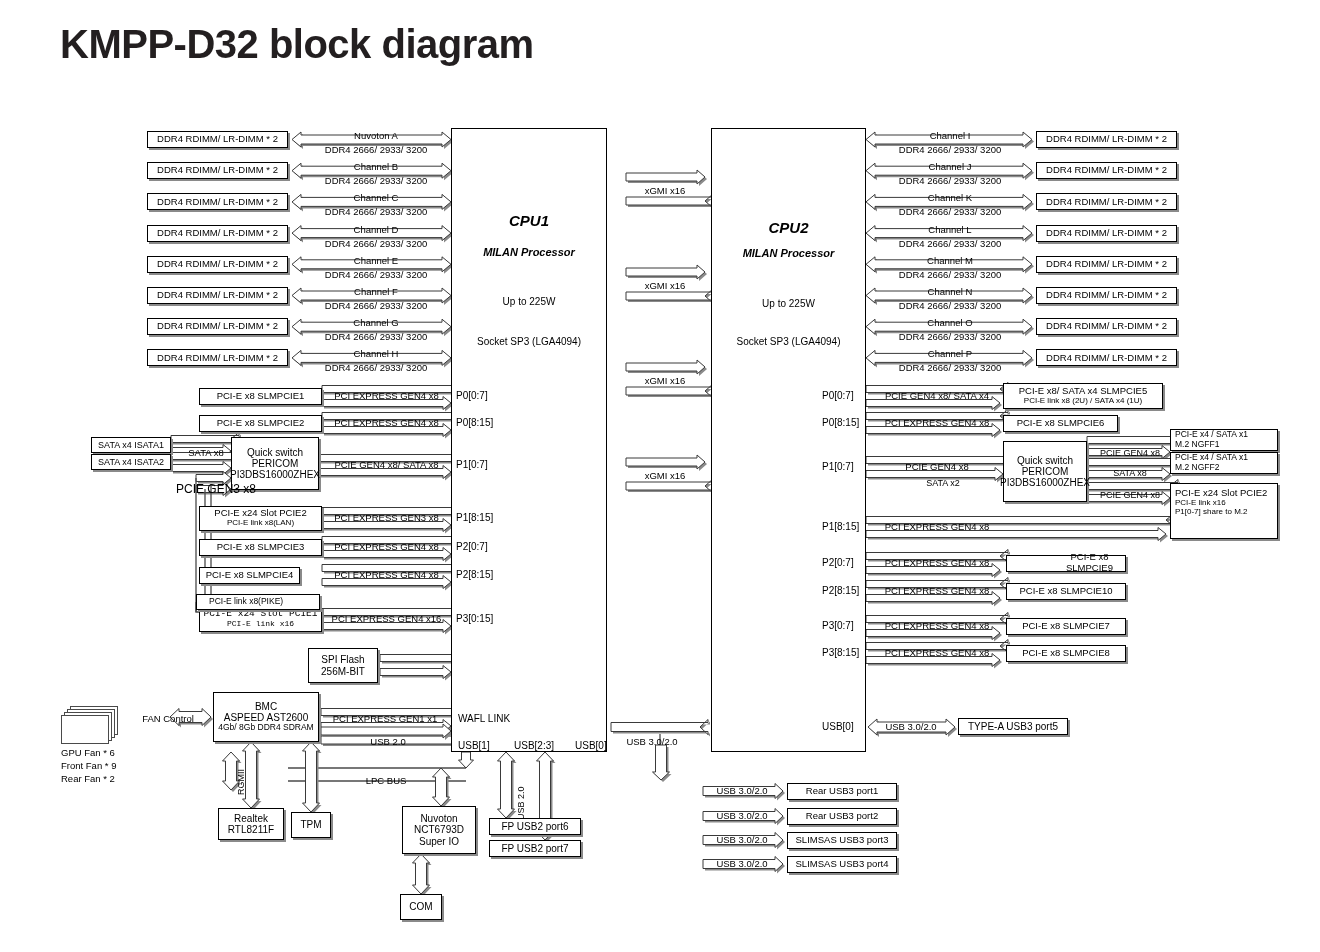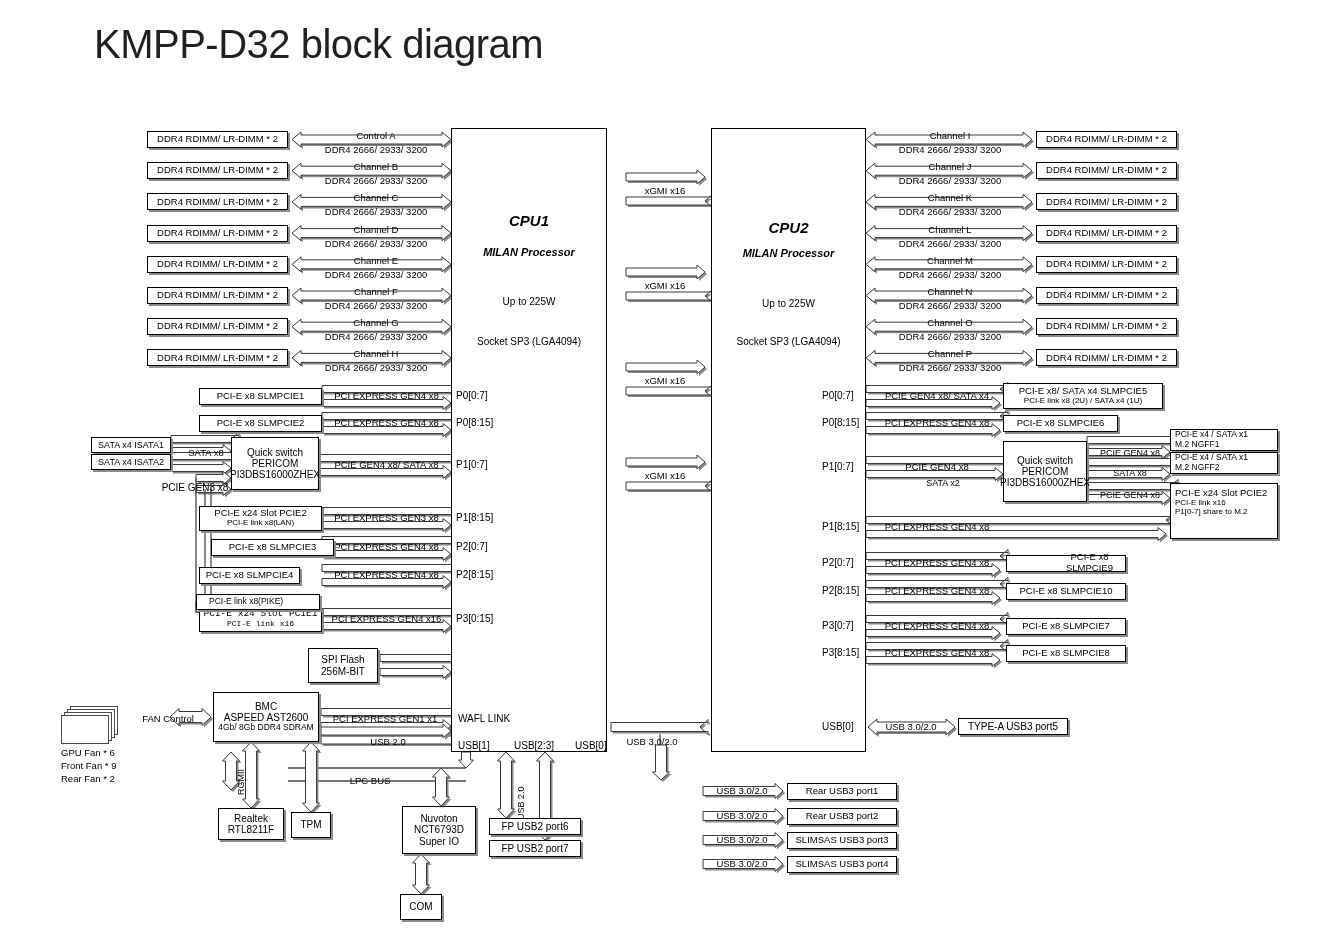--- a/index.html
+++ b/index.html
@@ -1,22 +1,22 @@
 <!DOCTYPE html>
 <html><head>
 <meta charset="utf-8">
 <style>
   html,body{margin:0;padding:0;background:#fff;}
   body{width:1320px;height:952px;position:relative;
        font-family:"Liberation Sans","DejaVu Sans",sans-serif;color:#000;}
   #root{position:relative;width:1320px;height:952px;overflow:hidden;}
 
   
-  #title{position:absolute;left:60px;top:22px;font-size:40px;font-weight:normal;
-         letter-spacing:-0.5px;color:#231f20;margin-left:34px;}
+  #title{position:absolute;left:60px;top:22px;font-size:40px;font-weight:bold;
+         letter-spacing:-0.5px;color:#231f20;}
 
   
   .box{position:absolute;box-sizing:border-box;border:1px solid #000;
        background:#fff;display:flex;flex-direction:column;align-items:center;
        justify-content:center;text-align:center;line-height:1.12;font-size:10px;}
   .box.sh{box-shadow:2px 2px 0 0 #8a8a8a;}
   .box .l2{font-size:8px;}
 
   
   .cpu{position:absolute;box-sizing:border-box;border:1px solid #000;background:#fff;}
@@ -239,21 +239,21 @@
         <path d="M703,835.5 L775,835.5 L775,832.5 L783,840 L775,847.5 L775,844.5 L703,844.5 Z" class="ar"></path>
         <path d="M703,859.5 L775,859.5 L775,856.5 L783,864 L775,871.5 L775,868.5 L703,868.5 Z" class="shd" transform="translate(2,2)"></path>
         <path d="M703,859.5 L775,859.5 L775,856.5 L783,864 L775,871.5 L775,868.5 L703,868.5 Z" class="ar"></path>
       </g>
   </svg>
 
   <div id="left-dimms">
       <div class="box sh" style="left:147px;top:131px;width:141px;height:17px;font-size:9.5px;">
         <div>DDR4 RDIMM/ LR-DIMM * 2</div>
       </div>
-      <div class="arrowlbl" style="left:310px;top:130px;width:132px;">Control A</div>
+      <div class="arrowlbl" style="left:310px;top:130px;width:132px;">Nuvoton A</div>
       <div class="arrowlbl" style="left:310px;top:144px;width:132px;">DDR4 2666/ 2933/ 3200</div>
       <div class="box sh" style="left:147px;top:162.2px;width:141px;height:17px;font-size:9.5px;">
         <div>DDR4 RDIMM/ LR-DIMM * 2</div>
       </div>
       <div class="arrowlbl" style="left:310px;top:161.2px;width:132px;">Channel B</div>
       <div class="arrowlbl" style="left:310px;top:175.2px;width:132px;">DDR4 2666/ 2933/ 3200</div>
       <div class="box sh" style="left:147px;top:193.4px;width:141px;height:17px;font-size:9.5px;">
         <div>DDR4 RDIMM/ LR-DIMM * 2</div>
       </div>
       <div class="arrowlbl" style="left:310px;top:192.4px;width:132px;">Channel C</div>
@@ -383,21 +383,21 @@
       <div class="box sh" style="left:199px;top:414.5px;width:123px;height:17px;font-size:9.5px;">
         <div>PCI-E x8 SLMPCIE2</div>
       </div>
       <div class="arrowlbl" style="left:324px;top:459px;width:125px;">PCIE GEN4 x8/ SATA x8</div>
       <div class="arrowlbl" style="left:324px;top:512px;width:125px;">PCI EXPRESS GEN3 x8</div>
       <div class="box sh" style="left:199px;top:505.5px;width:123px;height:25px;font-size:9.5px;">
         <div>PCI-E x24 Slot PCIE2</div>
         <div class="l2">PCI-E link x8(LAN)</div>
       </div>
       <div class="arrowlbl" style="left:324px;top:541px;width:125px;">PCI EXPRESS GEN4 x8</div>
-      <div class="box sh" style="left:199px;top:538.5px;width:123px;height:17px;font-size:9.5px;margin-left:12px;">
+      <div class="box sh" style="left:199px;top:538.5px;width:123px;height:17px;font-size:9.5px;">
         <div>PCI-E x8 SLMPCIE3</div>
       </div>
       <div class="arrowlbl" style="left:324px;top:569px;width:125px;">PCI EXPRESS GEN4 x8</div>
       <div class="box sh" style="left:199px;top:566.5px;width:101px;height:17px;font-size:9.5px;">
         <div>PCI-E x8 SLMPCIE4</div>
       </div>
       <div class="arrowlbl" style="left:324px;top:613px;width:125px;">PCI EXPRESS GEN4 x16</div>
       <div class="box sh" style="left:199px;top:606.5px;width:123px;height:25px;font-size:9.5px;font-family:Liberation Mono, monospace;">
         <div>PCI-E x24 Slot PCIE1</div>
         <div class="l2">PCI-E link x16</div>
@@ -439,21 +439,21 @@
     <div>PERICOM</div>
     <div>PI3DBS16000ZHEX</div>
   </div>
   <div class="box sh" style="left:91px;top:437px;width:80px;height:16px;font-size:9px;">
     <div>SATA x4 ISATA1</div>
     </div>
   <div class="box sh" style="left:91px;top:454px;width:80px;height:16px;font-size:9px;">
     <div>SATA x4 ISATA2</div>
     </div>
   <div class="arrowlbl" style="left:178px;top:447px;width:56px;">SATA x8</div>
-  <div class="arrowlbl" style="left:160px;top:482px;width:70px;font-size:10px;">PCIE GEN3 x8</div>
+  <div class="arrowlbl" style="left:176px;top:482px;width:70px;font-size:12px;">PCIE GEN3 x8</div>
 
   <div class="box sh" style="left:196px;top:594px;width:124px;height:16px;font-size:8.5px;align-items:flex-start;padding-left:12px;">
     <div>PCI-E link x8(PIKE)</div>
     </div>
 
   <div class="box sh" style="left:1003px;top:441px;width:84px;height:61px;">
     <div>Quick switch</div>
     <div>PERICOM</div>
     <div>PI3DBS16000ZHEX</div>
   </div>
@@ -499,21 +499,21 @@
   <div class="fan" style="left:64px;top:712px;"></div>
   <div class="fan" style="left:61px;top:715px;"></div>
   <div id="fan-notes" style="position:absolute;left:61px;top:747px;font-size:9.5px;line-height:1.35;">
       <div>GPU Fan * 6</div>
       <div>Front Fan * 9</div>
       <div>Rear Fan * 2</div>
     </div>
 
   <div class="arrowlbl" style="left:324px;top:713px;width:122px;">PCI EXPRESS GEN1 x1</div>
   <div class="arrowlbl" style="left:330px;top:736px;width:116px;">USB 2.0</div>
-  <div class="arrowlbl" style="left:300px;top:775px;width:140px;">LPC BUS</div>
+  <div class="arrowlbl" style="left:316px;top:775px;width:140px;">LPC BUS</div>
   <div class="vlbl" style="left:236px;top:795px;">RGMII</div>
   <div class="vlbl" style="left:516px;top:820px;">USB 2.0</div>
 
   <div class="box sh" style="left:218px;top:808px;width:66px;height:32px;">
     <div>Realtek</div>
     <div>RTL8211F</div>
     </div>
   <div class="box sh" style="left:291px;top:812px;width:40px;height:26px;">
     <div>TPM</div>
     </div>

